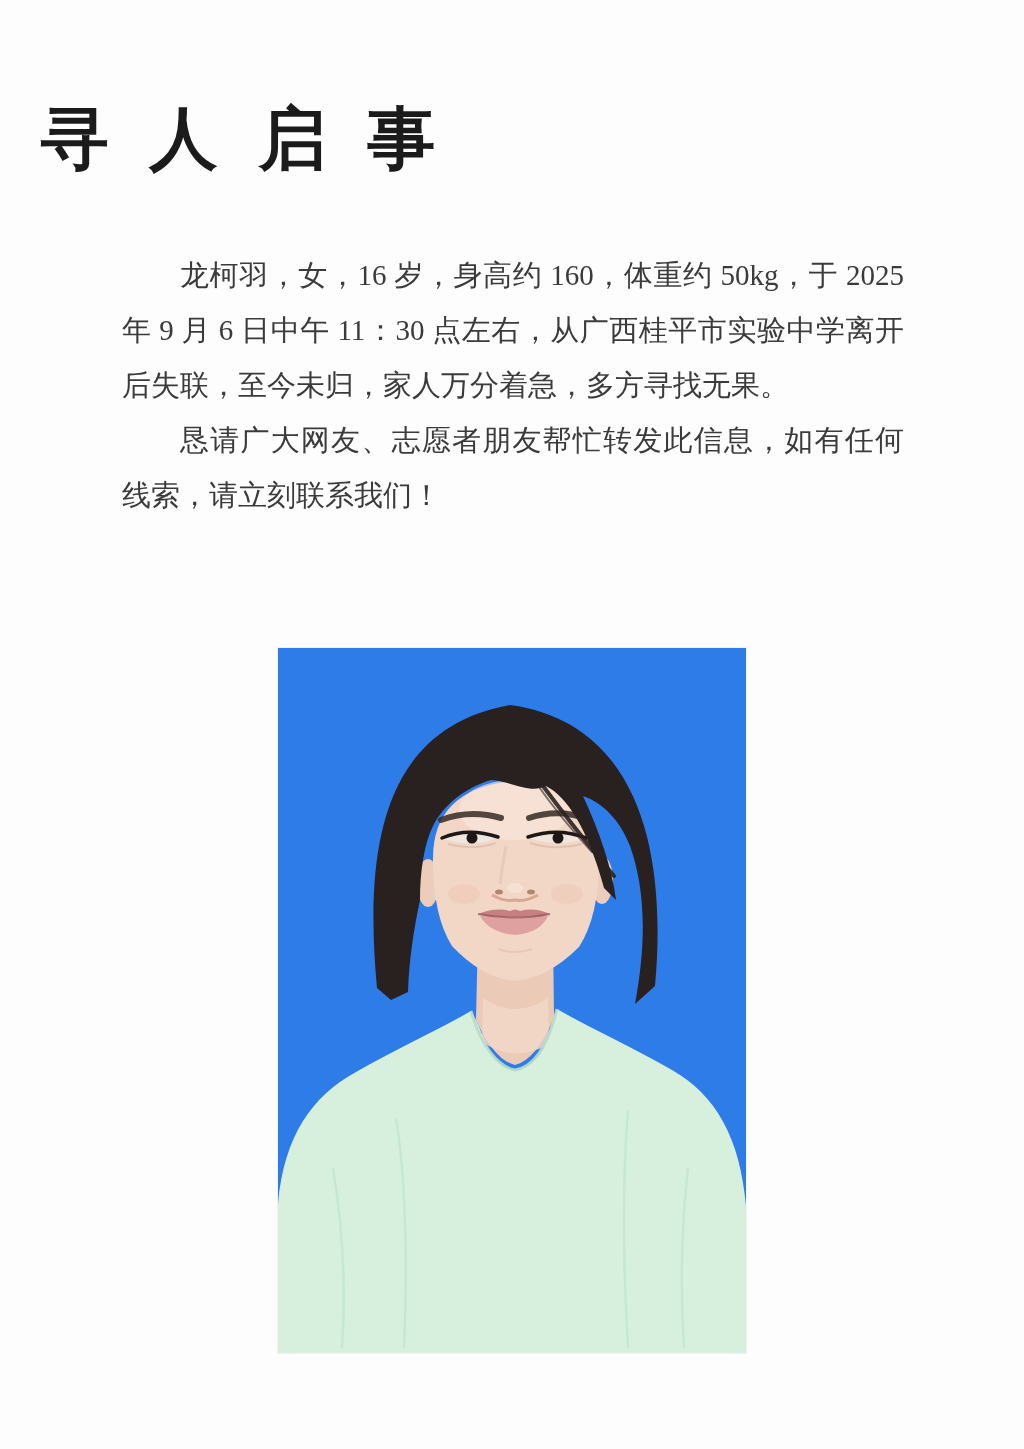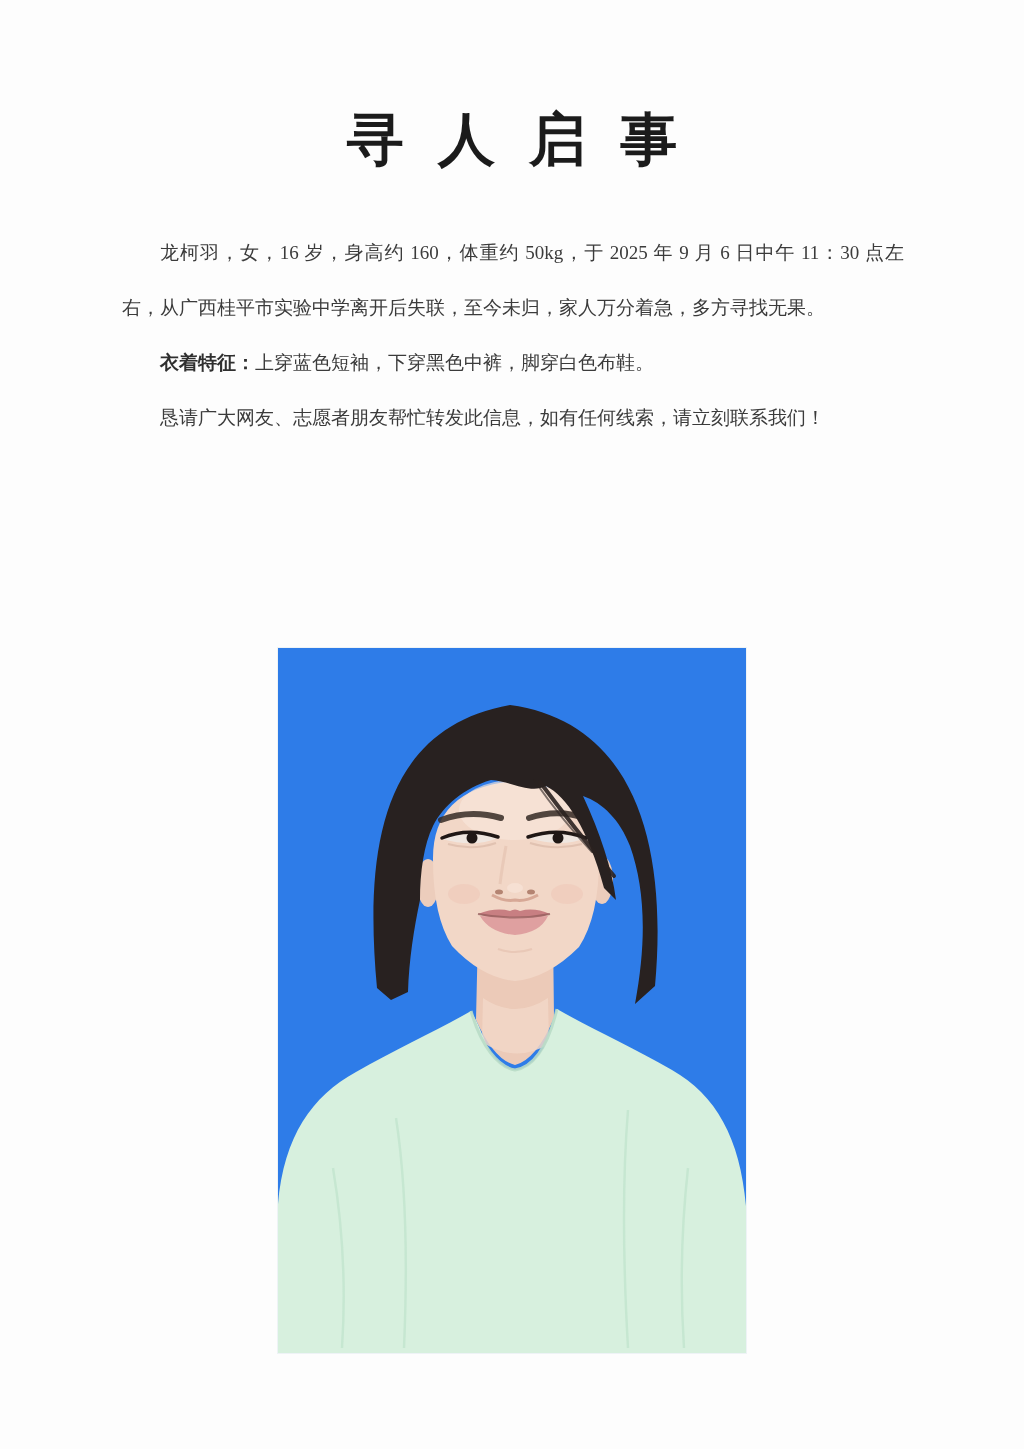--- a/index.html
+++ b/index.html
@@ -6,39 +6,38 @@
   .page {
     position: relative;
     width: 1024px;
     height: 1449px;
     background: #fdfdfd;
     overflow: hidden;
     font-family: "Liberation Serif", serif;
   }
   .poster-title {
     position: absolute;
-    top: 102px;
+    top: 94px;
     left: 0;
     width: 100%;
-    text-align: center;
     font-family: "Liberation Sans", sans-serif;
     font-weight: 900;
-    font-size: 57px;
+    font-size: 68px;
     letter-spacing: 0.60em;
     text-indent: 0.60em;
     color: #1b1b1b;
     white-space: nowrap;
   }
   .body-text {
     position: absolute;
     left: 122px;
-    top: 225px;
+    top: 248px;
     width: 782px;
     color: #3b3b3b;
-    font-size: 19px;
+    font-size: 29px;
     line-height: 55px;
     text-align: justify;
   }
   .body-text p {
     margin: 0;
     text-indent: 2em;
   }
   .bold-label { font-weight: bold; color: #2f2f2f; }
   .photo-frame {
     position: absolute;
@@ -53,23 +52,20 @@
 </head>
 <body>
 
 <div class="page">
 
   <div class="poster-title">寻人启事</div>
 
   <div class="body-text">
     <p>
       <span>龙柯羽，女，16 岁，身高约 160，体重约 50kg，于 2025 年 9 月 6 日中午 11：30 点左右，从广西桂平市实验中学离开后失联，至今未归，家人万分着急，多方寻找无果。</span>
-    </p>
-    <p>
-      <span class="bold-label">衣着特征：</span><span>上穿蓝色短袖，下穿黑色中裤，脚穿白色布鞋。</span>
     </p>
     <p>
       <span>恳请广大网友、志愿者朋友帮忙转发此信息，如有任何线索，请立刻联系我们！</span>
     </p>
   </div>
 
   <div class="photo-frame">
     <svg viewBox="0 0 468 705" preserveAspectRatio="none">
 
       <rect x="0" y="0" width="468" height="705" fill="#2e7ce8"></rect>

